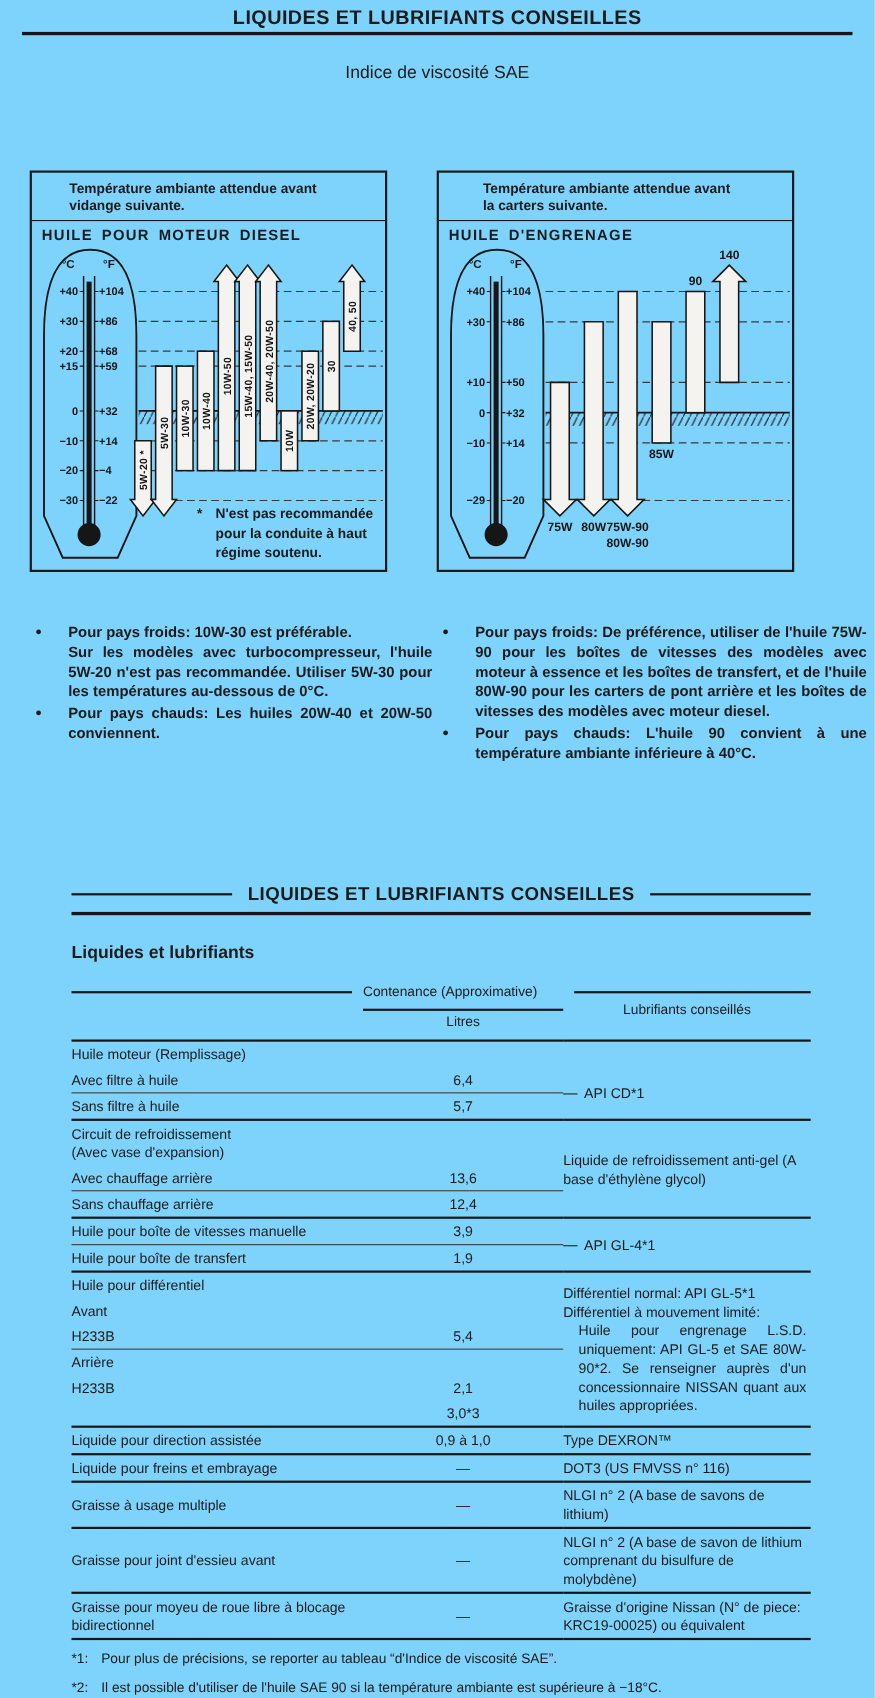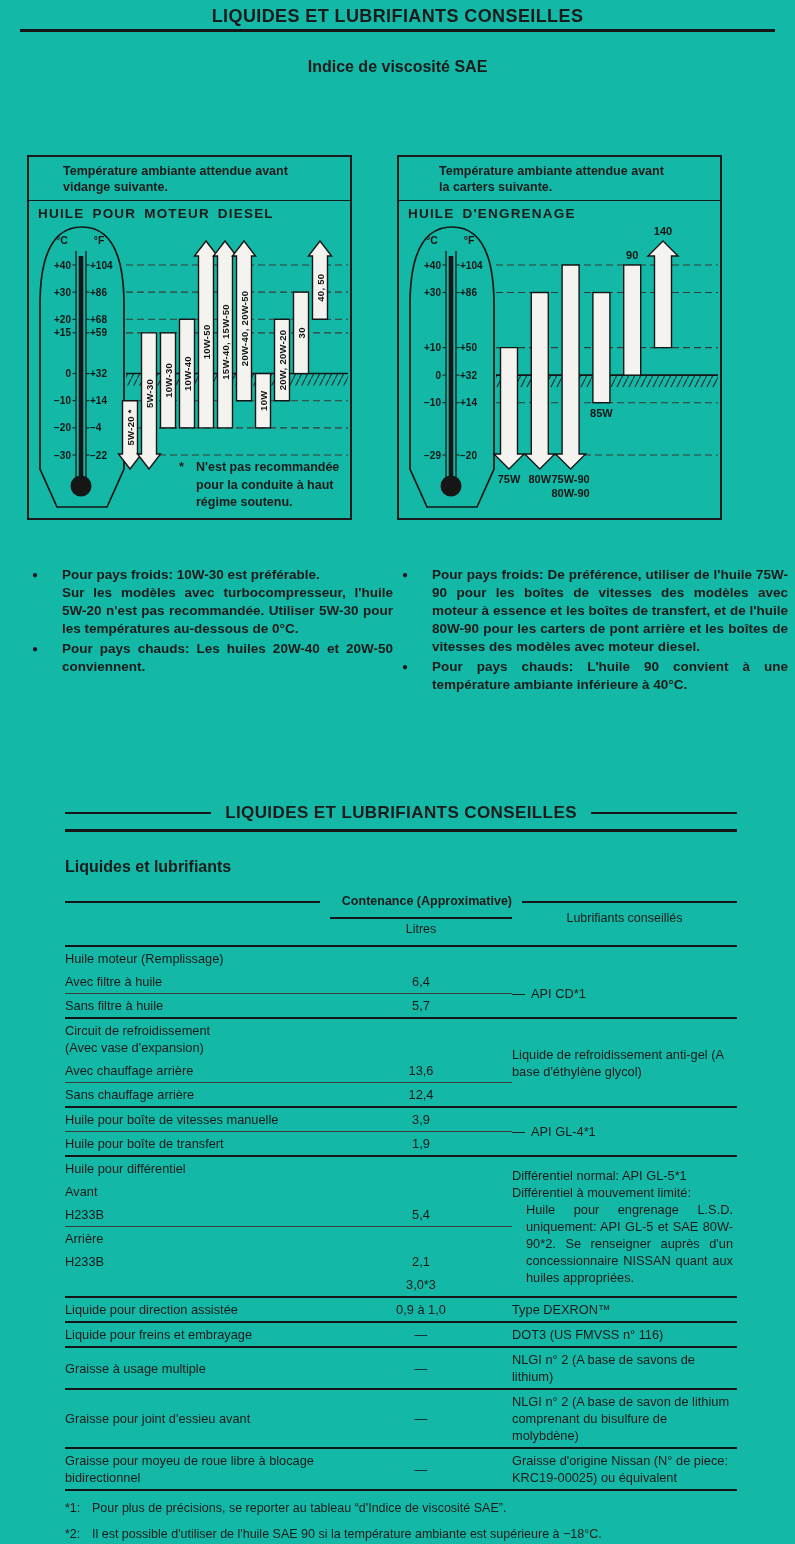--- a/index.html
+++ b/index.html
@@ -1,24 +1,24 @@
 <!DOCTYPE html>
 <html><head>
 <meta charset="utf-8">
 <style>
   html,body{margin:0;padding:0;background:#dddcd8;}
-  .page{position:relative;width:795px;height:1544px;margin:0 auto;background:#14b8a6;
+  .page{position:relative;width:795px;height:1544px;margin:0 auto;background:#7dd3fc;
         font-family:"Liberation Sans",sans-serif;color:#1b1b1b;overflow:hidden;}
   .rule{position:absolute;background:#161616;}
 
   
   .title1{position:absolute;top:6px;left:0;width:100%;text-align:center;
           font-size:18px;font-weight:bold;letter-spacing:.4px;}
   .subtitle1{position:absolute;top:58px;left:0;width:100%;text-align:center;
-          font-size:16px;font-weight:bold;}
+          font-size:16px;font-weight:normal;}
 
   
   .diag{position:absolute;top:110px;width:325px;height:365px;border:2px solid #1a1a1a;box-sizing:border-box;margin-top:45px;}
   .diag-header{box-sizing:border-box;height:44px;padding:6px 8px 4px 34px;
           font-size:12.5px;font-weight:bold;line-height:16px;border-bottom:1.5px solid #1a1a1a;}
   .diag-title{padding:5px 9px 2px;font-size:13.5px;font-weight:bold;letter-spacing:1.2px;word-spacing:3px;}
   svg.thermo{display:block;width:321px;height:287px;}
   svg.thermo text{font-family:"Liberation Sans",sans-serif;fill:#161616;}
   .diag-note{position:absolute;left:150px;top:302px;width:174px;display:flex;
           font-size:12.5px;font-weight:bold;line-height:17.5px;}
@@ -35,21 +35,21 @@
   .t2row{display:flex;align-items:center;gap:14px;}
   .t2line{flex:1;height:2px;background:#161616;}
   .t2text{font-size:17px;font-weight:bold;letter-spacing:.4px;white-space:nowrap;}
   .t2rule{margin-top:6px;height:3px;background:#161616;}
   .subtitle2{position:absolute;top:858px;left:65px;width:672px;text-align:left;
           font-size:16px;font-weight:bold;}
 
   
   .tablewrap{position:absolute;left:65px;top:893px;width:672px;}
   .thead{position:relative;height:52px;font-size:12.5px;}
-  .th-contenance{position:absolute;left:265px;top:1px;width:182px;text-align:right;font-weight:bold;}
+  .th-contenance{position:absolute;left:265px;top:1px;width:182px;text-align:left;}
   .th-litres{position:absolute;left:265px;top:29px;width:182px;text-align:center;}
   .th-lub{position:absolute;left:447px;top:18px;width:225px;text-align:center;}
   table.fluids{width:672px;border-collapse:collapse;table-layout:fixed;font-size:12.8px;
           border-top:2.5px solid #161616;border-bottom:2.5px solid #161616;}
   table.fluids td{padding:3px 0;vertical-align:middle;line-height:17px;}
   td.cgroup{padding-left:5px;}
   td.cplain{padding-left:5px;padding-right:6px;}
   td.csub{padding-left:70px;}
   td.csub2{padding-left:100px;}
   td.cval{text-align:center;}

